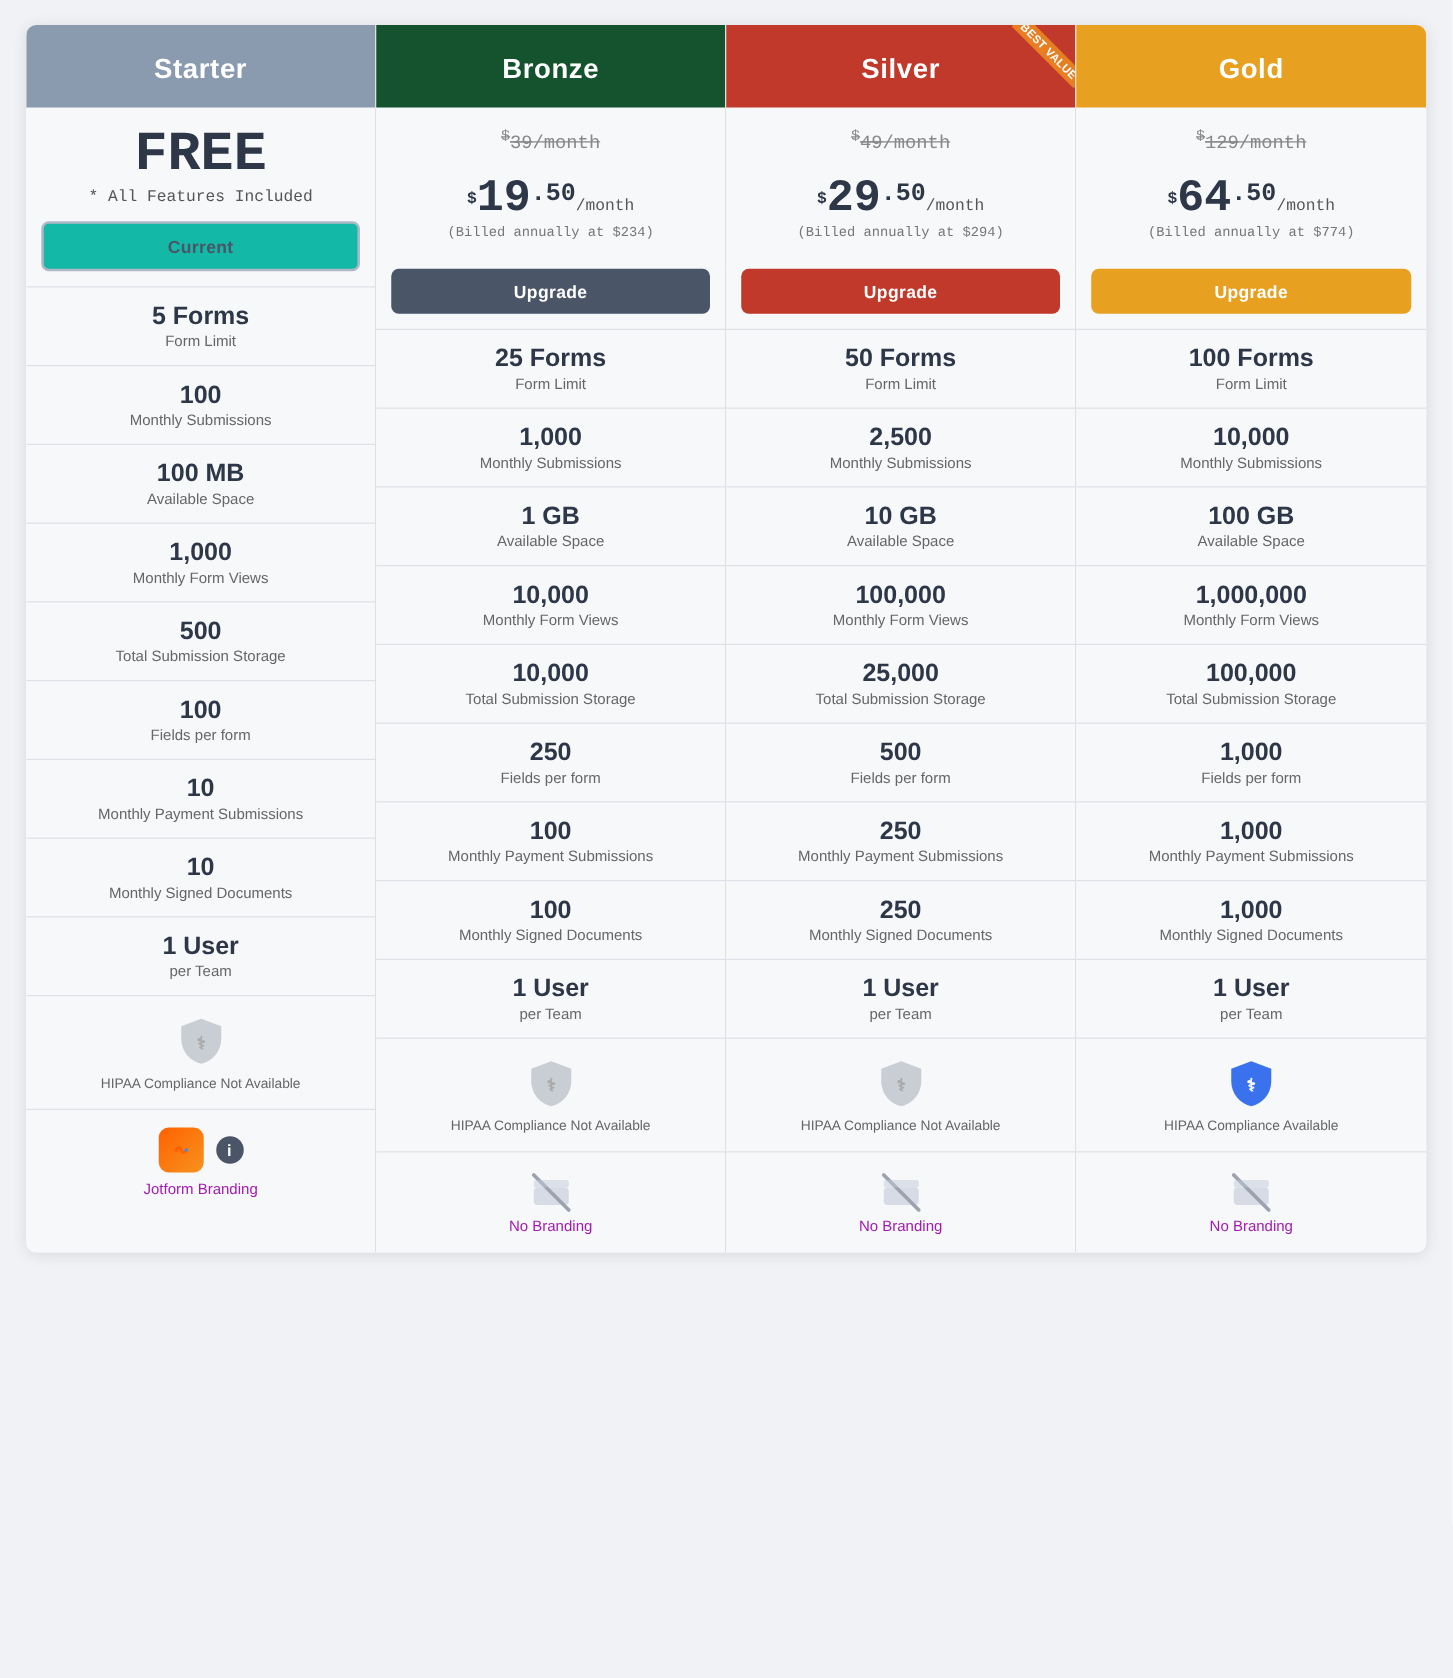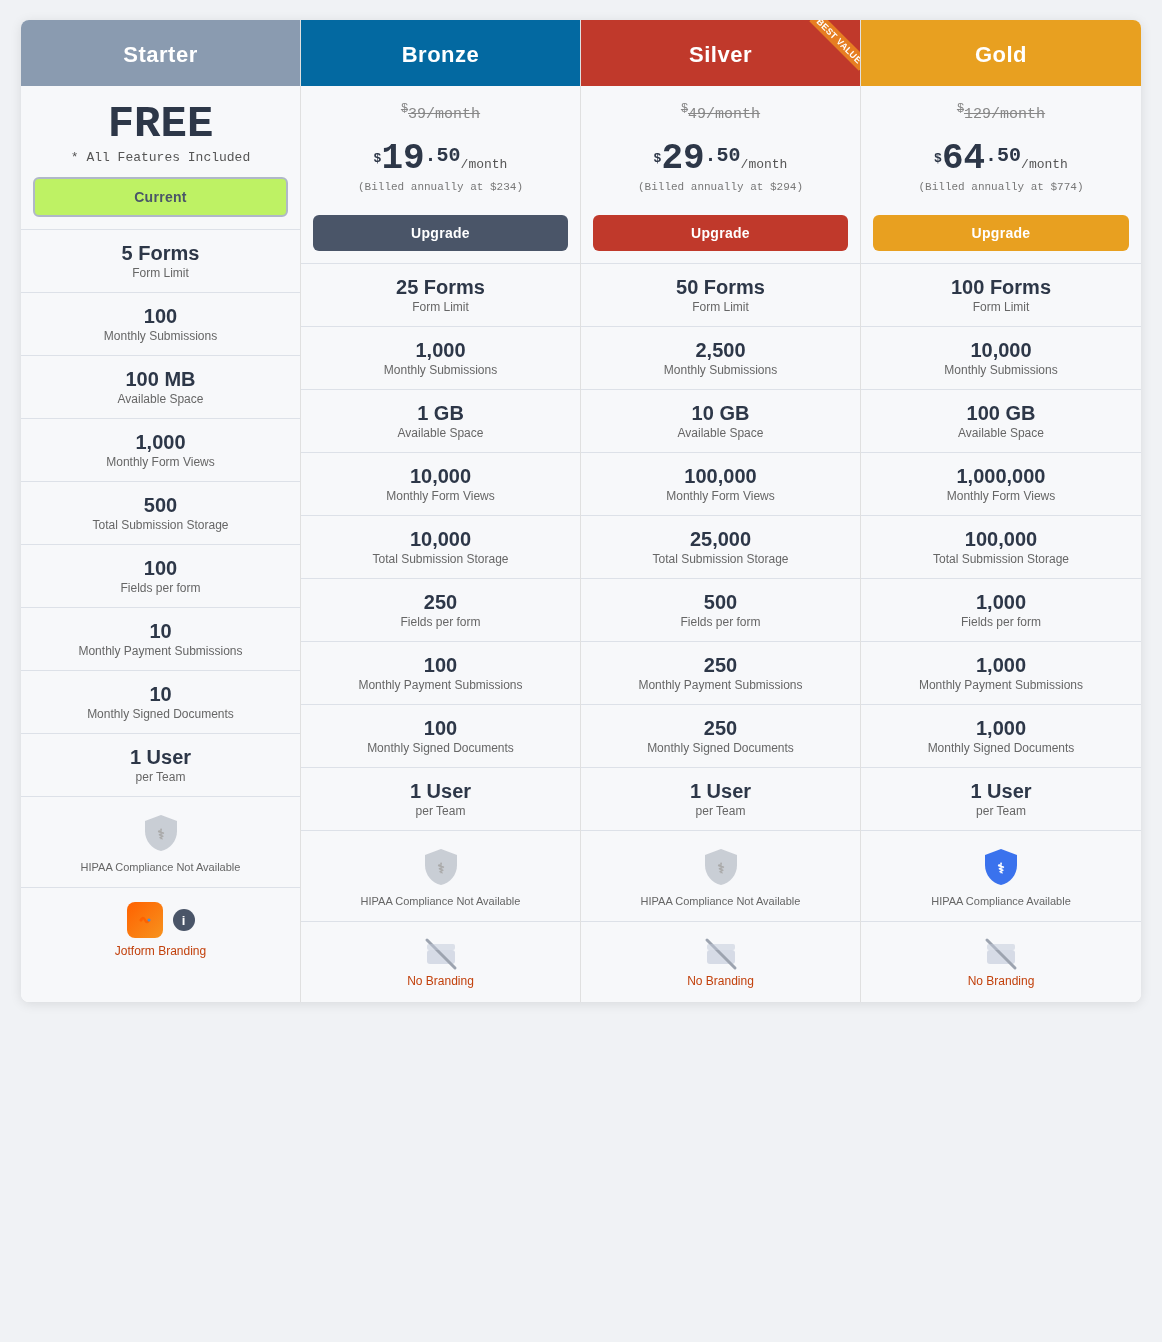--- a/index.html
+++ b/index.html
@@ -24,21 +24,21 @@
       border-right: 1px solid #e0e0e0;
       position: relative;
     }
     .plan-col:last-child { border-right: none; }
     .plan-header {
       padding: 22px 16px 18px;
       text-align: center;
       color: #fff;
     }
     .plan-header.starter { background: #8a9bb0; }
-    .plan-header.bronze { background: #0369a1; }
+    .plan-header.bronze { background: #14532d; }
     .plan-header.silver { background: #c0392b; }
     .plan-header.gold { background: #e8a020; }
     .plan-title {
       font-size: 22px;
       font-weight: 700;
       letter-spacing: 0.5px;
     }
     .best-value-ribbon {
       position: absolute;
       top: 0;
@@ -108,21 +108,21 @@
       padding: 10px;
       border-radius: 6px;
       border: none;
       font-size: 14px;
       font-weight: 700;
       cursor: pointer;
       text-align: center;
       letter-spacing: 0.3px;
     }
     .btn-current {
-      background: #bef264;
+      background: #14b8a6;
       color: #4a5568;
       border: 2px solid #b0b8c8;
     }
     .btn-bronze {
       background: #4a5568;
       color: #fff;
     }
     .btn-silver {
       background: #c0392b;
       color: #fff;
@@ -208,21 +208,21 @@
     .no-branding-icon {
       width: 36px;
       height: 36px;
       display: flex;
       align-items: center;
       justify-content: center;
       margin-bottom: 2px;
     }
     .branding-label {
       font-size: 12px;
-      color: #c2410c;
+      color: #a21caf;
     }
   </style>
 </head>
 <body>
 
 <div class="pricing-grid">
 <div class="plan-col">
       <div class="plan-header starter" style="position: relative;">
         <div class="plan-title">Starter</div>
       </div>

